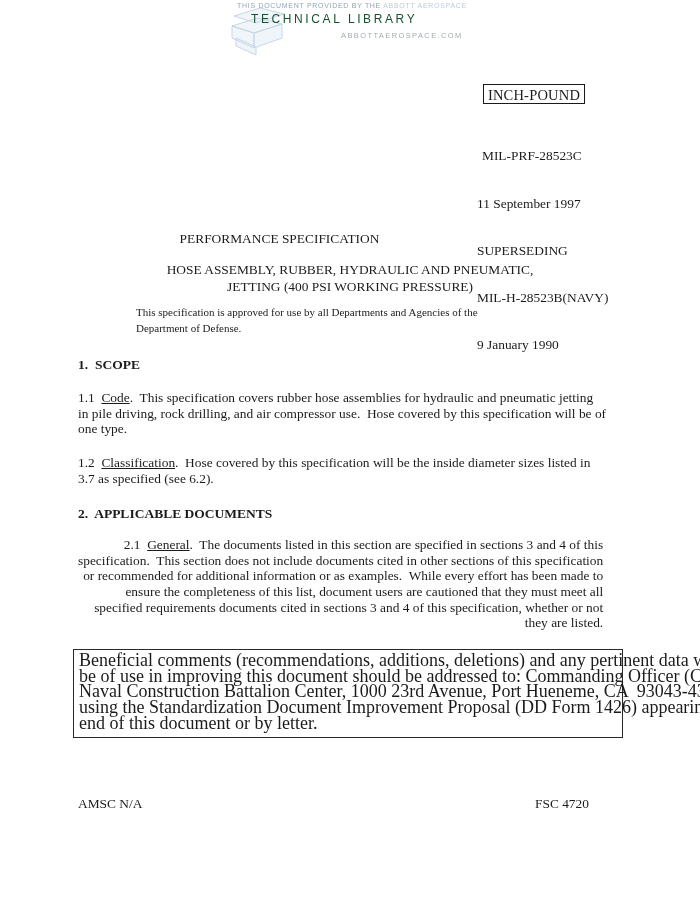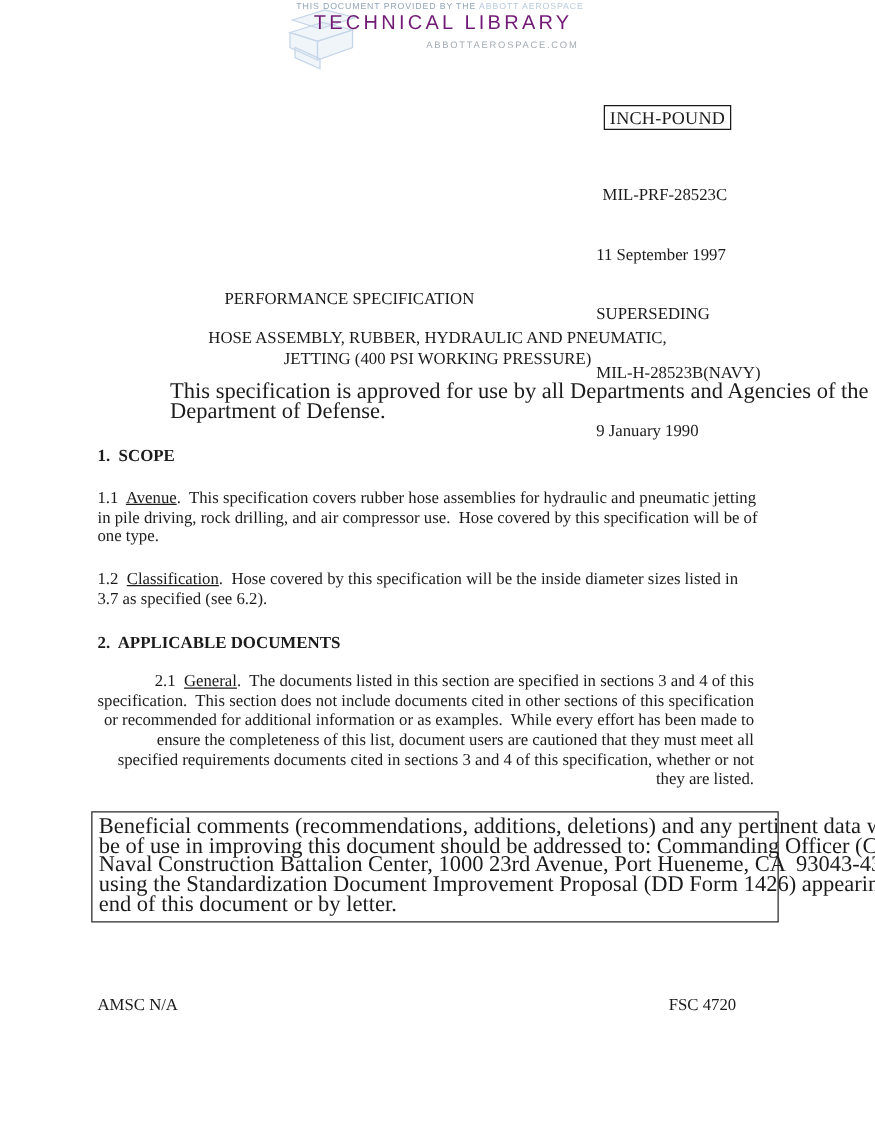--- a/index.html
+++ b/index.html
@@ -7,32 +7,32 @@
     width:700px;height:906px;position:relative;background:#ffffff;
     font-family:"Liberation Serif", serif;color:#1b1b1b;overflow:hidden;
   }
   .abs{position:absolute;}
   
   .hdr-line1{top:2px;left:237px;font-family:"Liberation Sans",sans-serif;
     font-size:7px;letter-spacing:0.7px;white-space:nowrap;text-transform:uppercase;}
   .hdr-line1 .prefix{color:#93a5b8;}
   .hdr-line1 .brand{color:#b9cbdd;}
   .hdr-line2{top:9px;left:251px;font-family:"Liberation Sans",sans-serif;
-    font-size:16px;letter-spacing:2.6px;color:#701a75;white-space:nowrap;line-height:20px;}
+    font-size:12px;letter-spacing:2.6px;color:#14532d;white-space:nowrap;line-height:20px;}
   .hdr-line3{top:31px;left:341px;font-family:"Liberation Sans",sans-serif;
     font-size:7.5px;letter-spacing:1.4px;color:#a2abb2;white-space:nowrap;}
   
   .inchpound{top:84px;left:483px;width:102px;height:20px;border:1.5px solid #1a1a1a;
     text-align:center;font-size:14.5px;line-height:20px;letter-spacing:0.2px;box-sizing:border-box;}
   .specblock{top:117px;left:477px;font-size:13.4px;line-height:15.7px;white-space:pre;}
   .specblock .first{padding-left:5px;}
   
   .doctype{top:231px;left:0;width:559px;text-align:center;font-size:13.4px;}
   .title{top:261px;left:0;width:700px;text-align:center;font-size:13.4px;line-height:17px;white-space:pre;}
-  .approval{top:305px;left:136px;font-size:18px;line-height:15.7px;white-space:pre;}
+  .approval{top:305px;left:136px;font-size:11px;line-height:15.7px;white-space:pre;}
   
   .heading{font-weight:bold;font-size:13.5px;white-space:pre;}
   .h-scope{top:357px;left:78px;}
   .h-appdocs{top:506px;left:78px;}
   .para{font-size:13.4px;line-height:15.65px;white-space:pre;}
   .p-11{top:390px;left:78px;}
   .p-12{top:455px;left:78px;}
   .p-21{top:537px;left:78px;text-align:right;}
   .uterm{text-decoration:underline;}
   
@@ -70,21 +70,21 @@
   <div>9 January 1990</div>
 </div>
 
 <div class="abs doctype">PERFORMANCE SPECIFICATION</div>
 <div class="abs title">HOSE ASSEMBLY, RUBBER, HYDRAULIC AND PNEUMATIC,
 JETTING (400 PSI WORKING PRESSURE)</div>
 <div class="abs approval">This specification is approved for use by all Departments and Agencies of the
 Department of Defense.</div>
 
 <div class="abs heading h-scope">1.  SCOPE</div>
-<div class="abs para p-11"><span>1.1  </span><span class="uterm">Avenue</span><span>.  This specification covers rubber hose assemblies for hydraulic and pneumatic jetting
+<div class="abs para p-11"><span>1.1  </span><span class="uterm">Code</span><span>.  This specification covers rubber hose assemblies for hydraulic and pneumatic jetting
 in pile driving, rock drilling, and air compressor use.  Hose covered by this specification will be of
 one type.</span></div>
 <div class="abs para p-12"><span>1.2  </span><span class="uterm">Classification</span><span>.  Hose covered by this specification will be the inside diameter sizes listed in
 3.7 as specified (see 6.2).</span></div>
 
 <div class="abs heading h-appdocs">2.  APPLICABLE DOCUMENTS</div>
 <div class="abs para p-21"><span>2.1  </span><span class="uterm">General</span><span>.  The documents listed in this section are specified in sections 3 and 4 of this
 specification.  This section does not include documents cited in other sections of this specification
 or recommended for additional information or as examples.  While every effort has been made to
 ensure the completeness of this list, document users are cautioned that they must meet all

